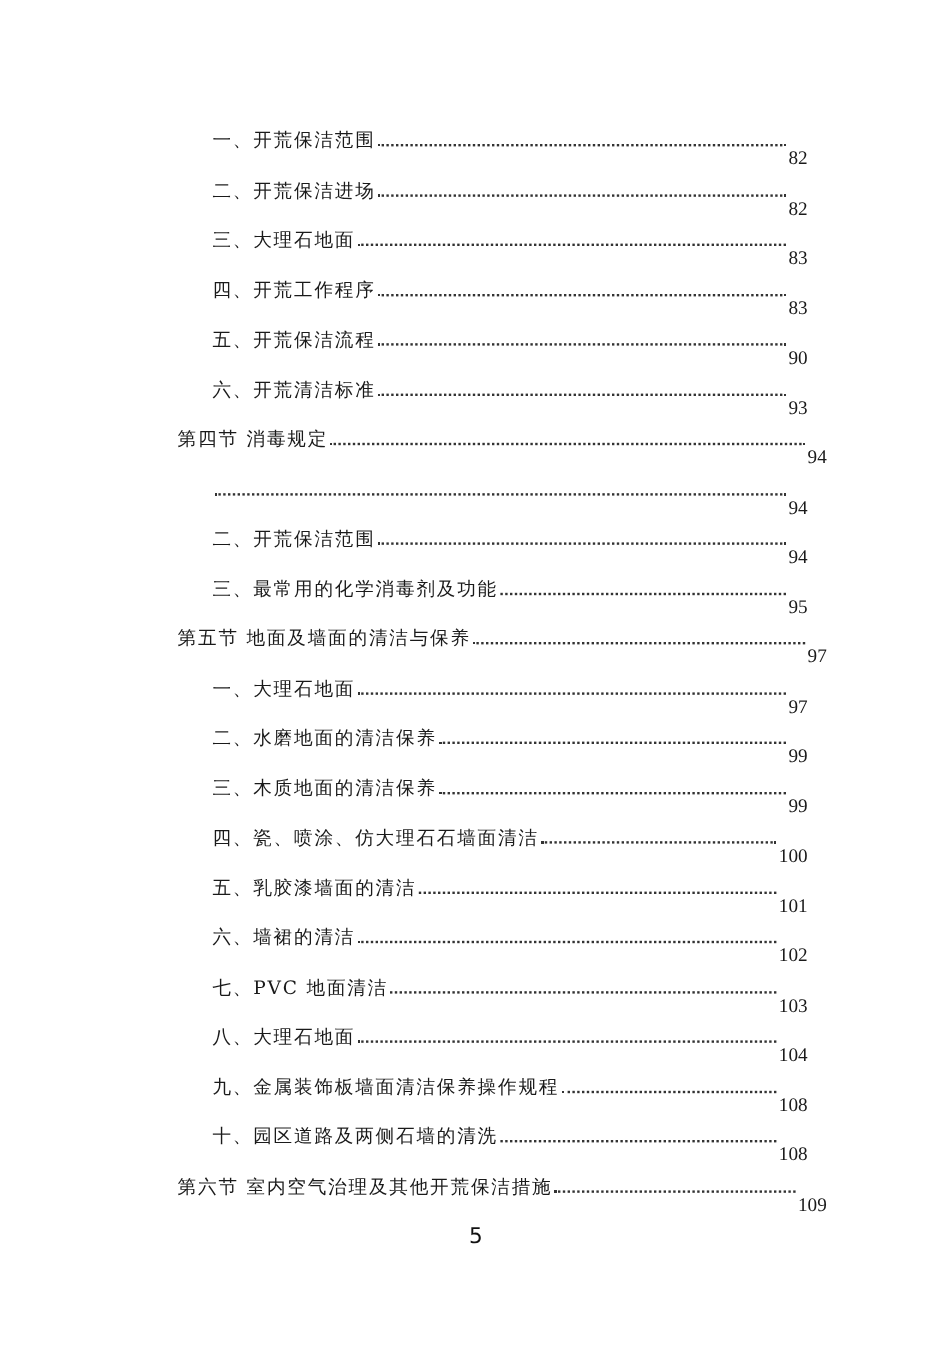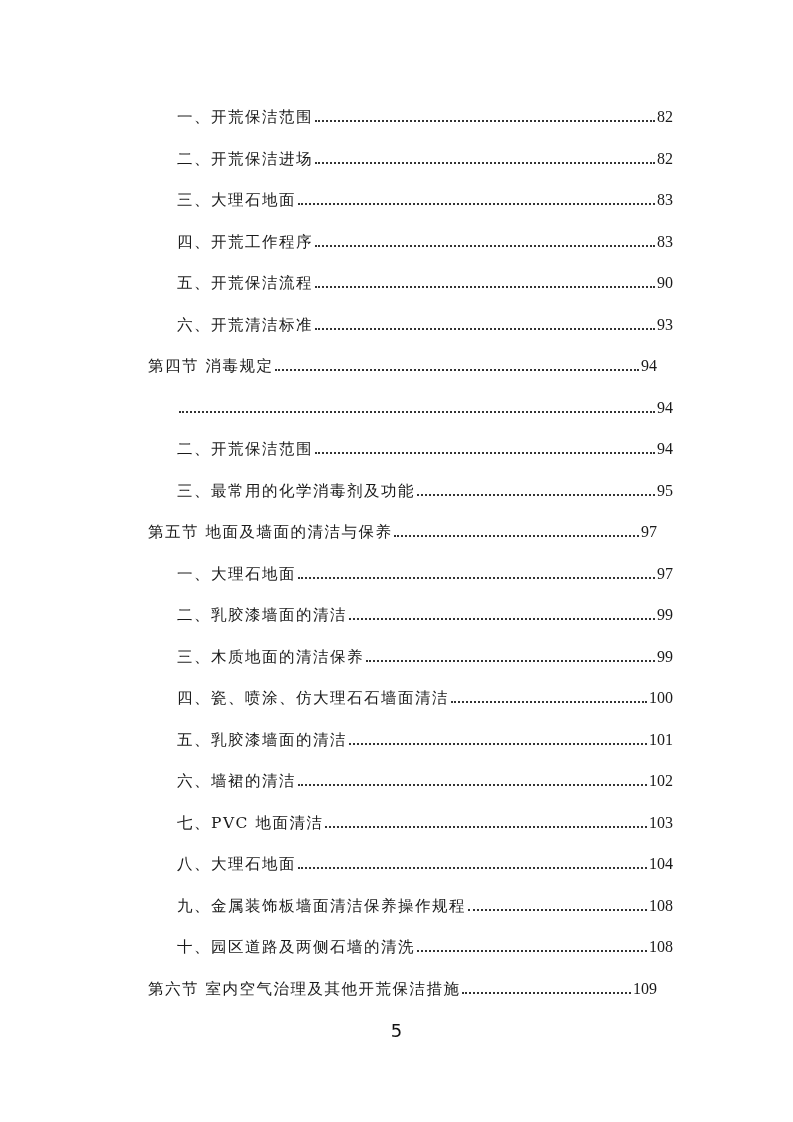--- a/index.html
+++ b/index.html
@@ -4,26 +4,26 @@
 <style>
   html, body { margin: 0; padding: 0; background: #ffffff; }
   body {
     width: 793px; height: 1122px; position: relative; overflow: hidden;
     font-family: "DejaVu Serif", "Liberation Serif", serif;
     color: #1a1a1a;
   }
   .toc { position: absolute; left: 0; top: 0; width: 793px; }
   .toc-entry {
     position: absolute;
-    display: flex; align-items: flex-end;
+    display: flex; align-items: center;
     font-size: 15.5px; line-height: 20px; height: 20px;
     white-space: nowrap;
   }
   .toc-entry.level-2 { left: 177px; right: 120px; }
-  .toc-entry.level-1 { left: 148px; right: 136px; }
+  .toc-entry.level-1 { left: 148px; right: 104px; }
   .toc-entry .label { flex: 0 0 auto; letter-spacing: 1.5px; }
   .toc-entry .leader {
     flex: 1 1 auto; overflow: hidden; margin: 0 2px;
     border-bottom: 2px dotted #333; height: 0; align-self: flex-end; margin-bottom: 5px;
   }
   .toc-entry .page { flex: 0 0 auto; font-family: "Liberation Serif", serif; font-size: 16px; margin-top: 32px; }
   .page-number {
     position: absolute; top: 1020px; left: 0; width: 793px; text-align: center;
     font-family: "DejaVu Sans", "Liberation Sans", sans-serif; font-size: 18px; color: #111;
   }
@@ -85,21 +85,21 @@
       <span class="label">第五节  地面及墙面的清洁与保养</span>
       <span class="leader"></span>
       <span class="page">97</span>
     </div>
   <div class="toc-entry level-2" style="top:564px">
       <span class="label">一、大理石地面</span>
       <span class="leader"></span>
       <span class="page">97</span>
     </div>
   <div class="toc-entry level-2" style="top:605px">
-      <span class="label">二、乳胶漆墙面的清洁</span>
+      <span class="label">二、水磨地面的清洁保养</span>
       <span class="leader"></span>
       <span class="page">99</span>
     </div>
   <div class="toc-entry level-2" style="top:647px">
       <span class="label">三、木质地面的清洁保养</span>
       <span class="leader"></span>
       <span class="page">99</span>
     </div>
   <div class="toc-entry level-2" style="top:688px">
       <span class="label">四、瓷、喷涂、仿大理石石墙面清洁</span>

